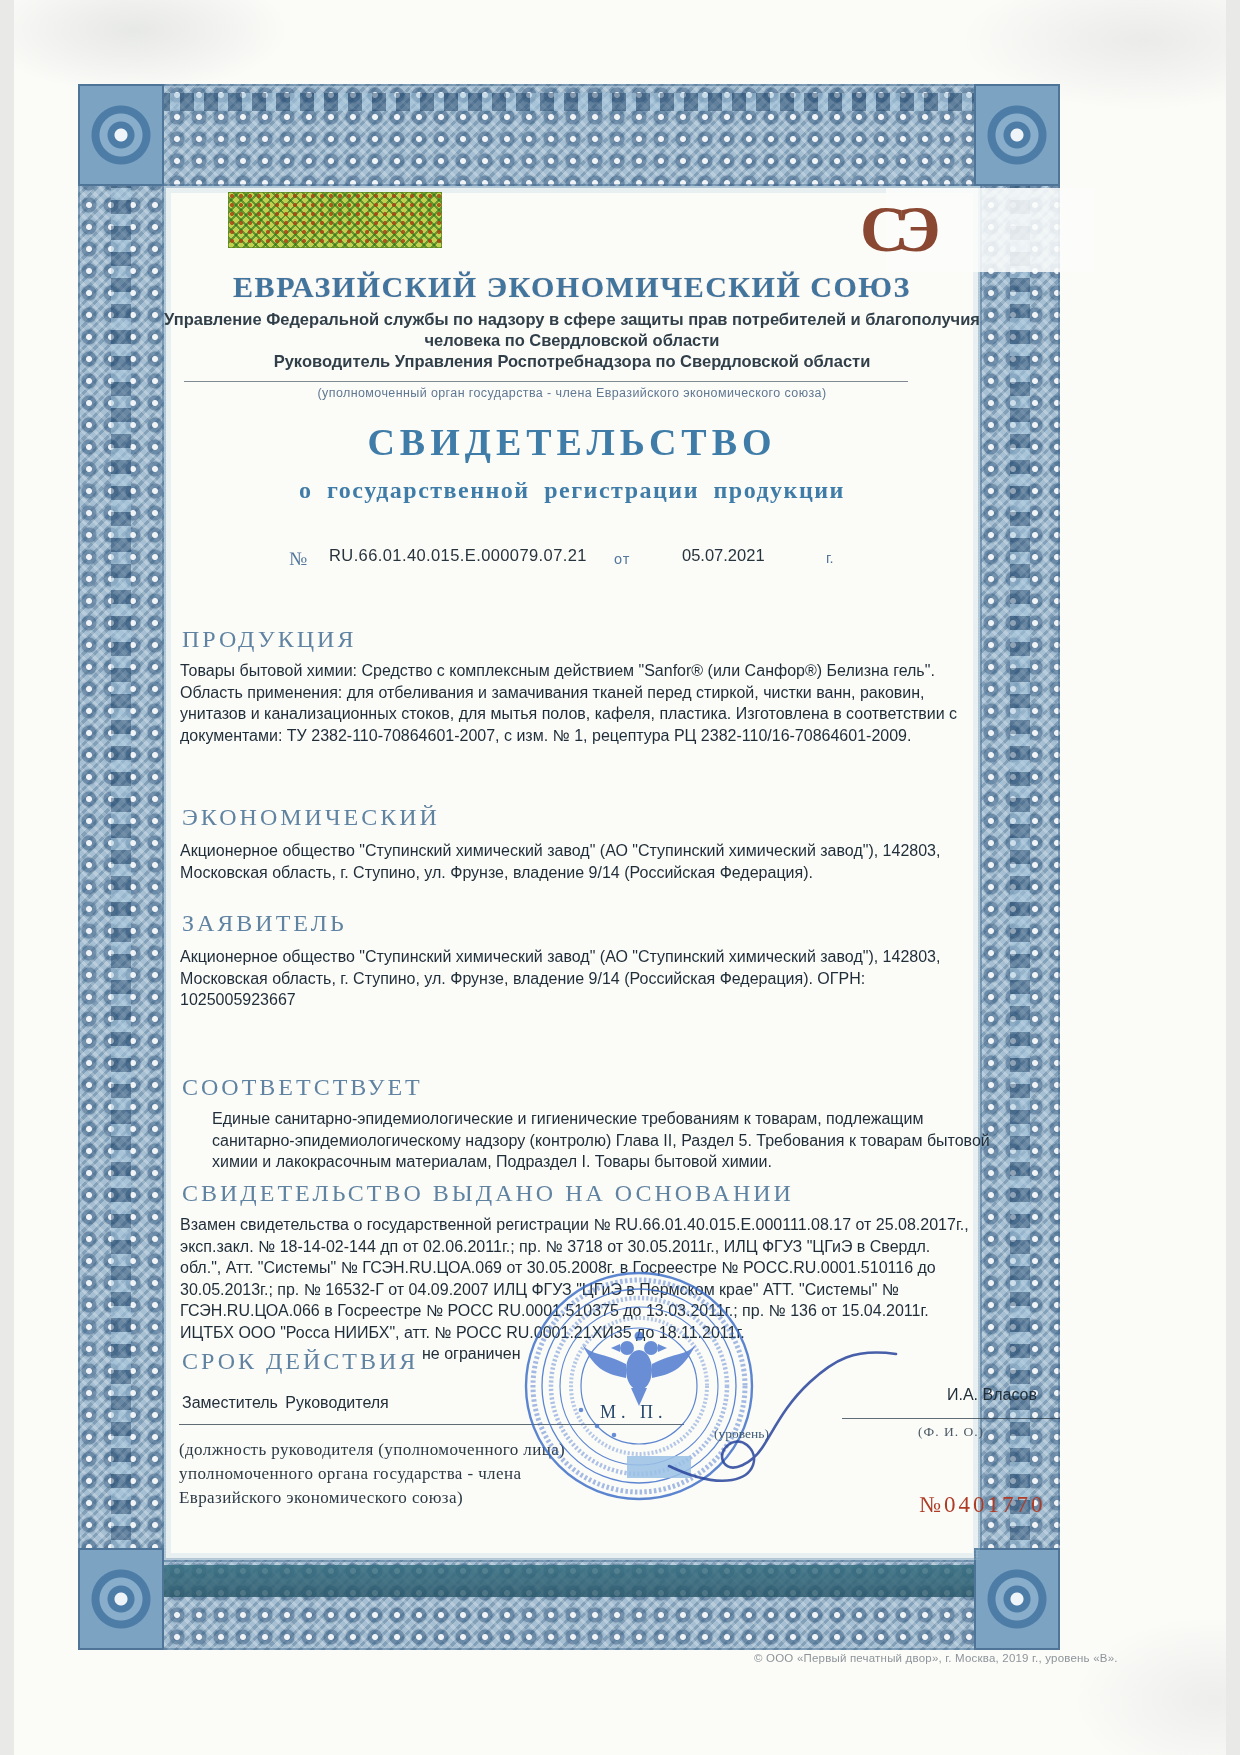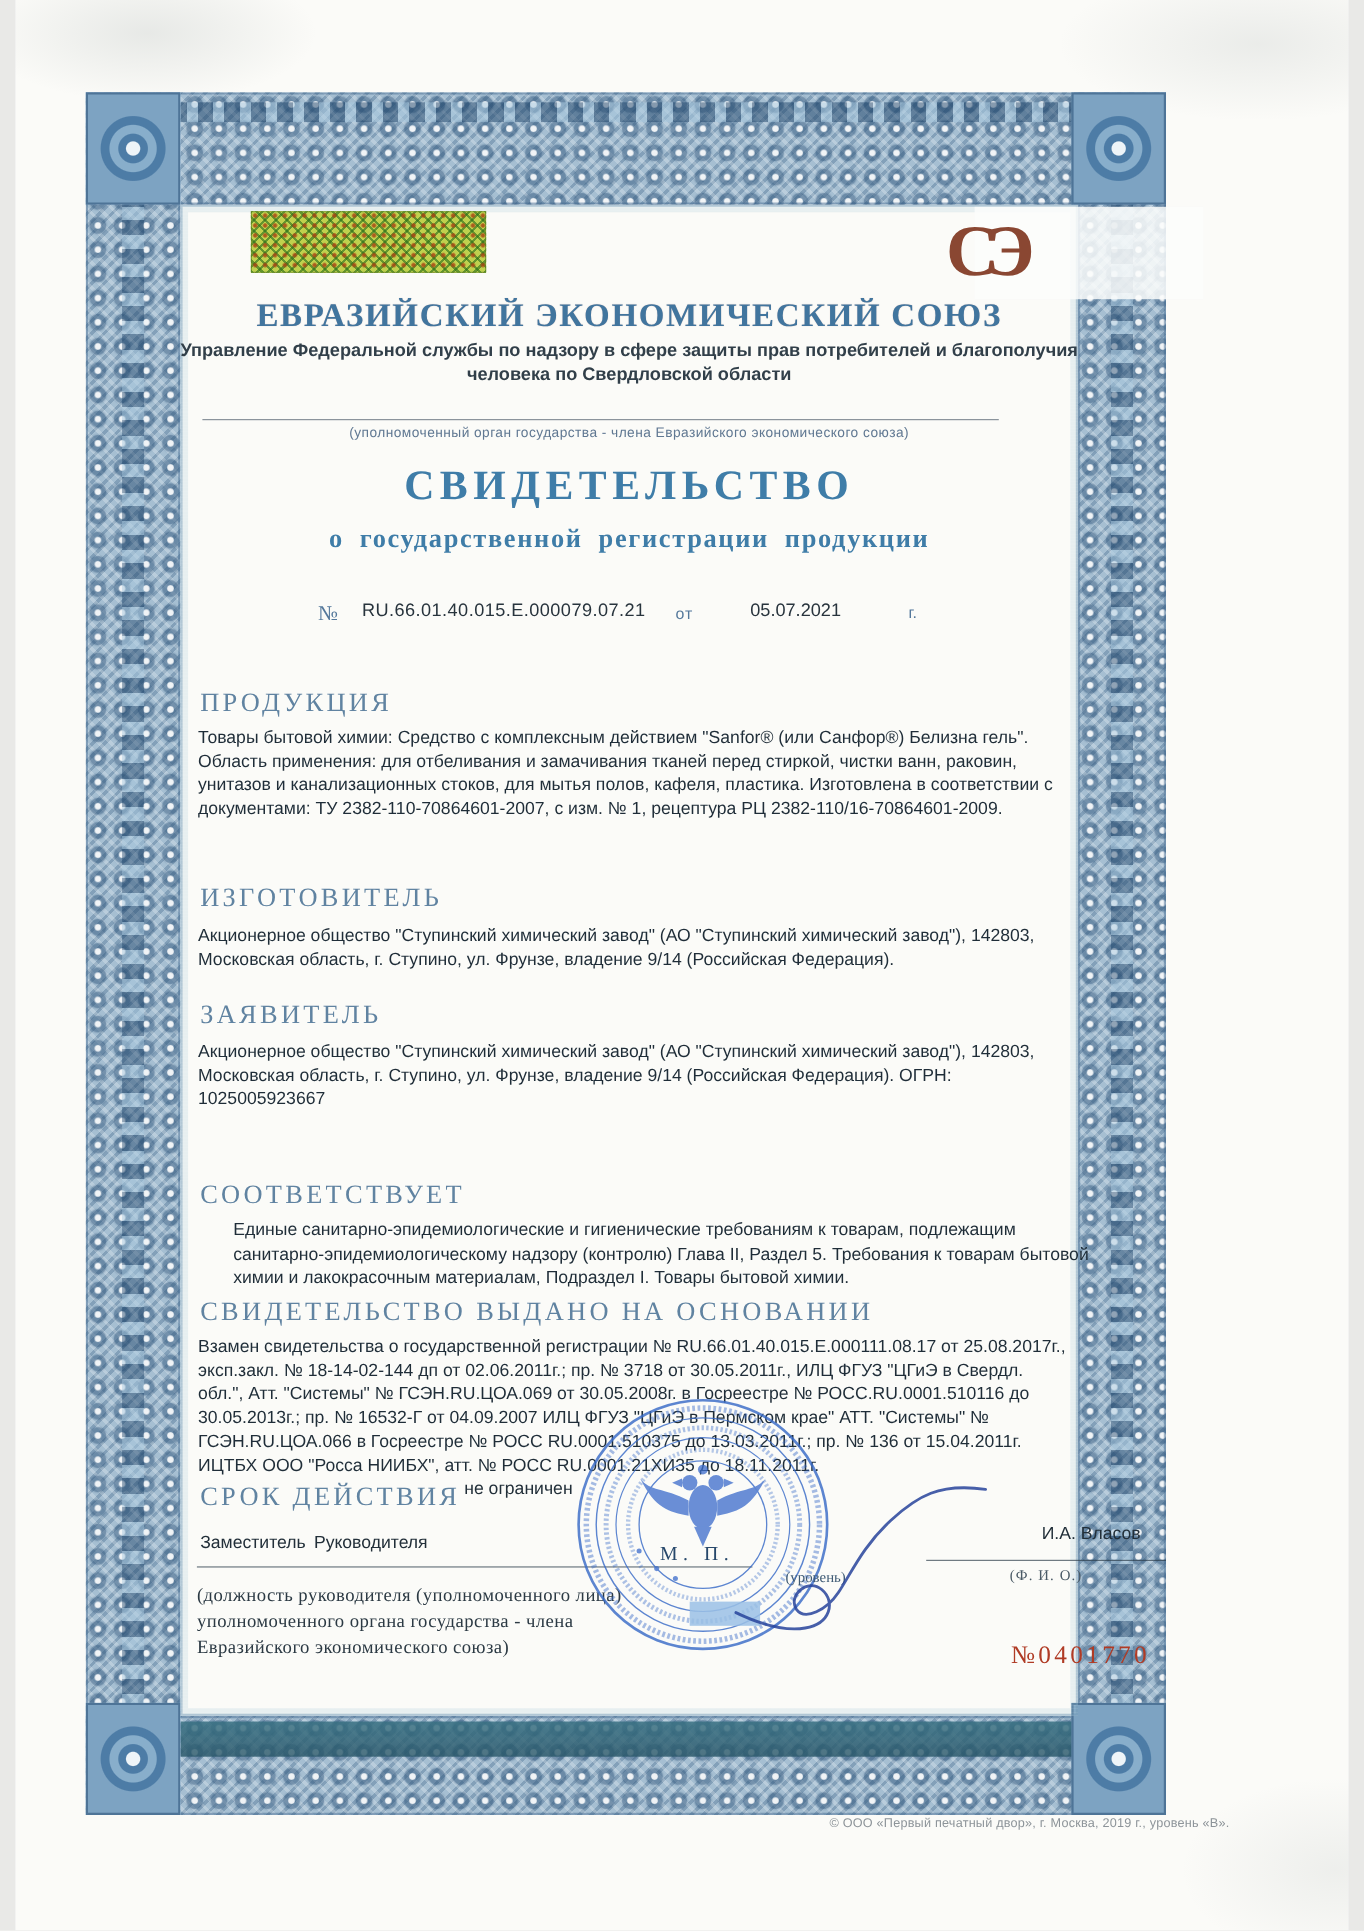--- a/index.html
+++ b/index.html
@@ -131,39 +131,40 @@
   <div class="interior"></div>
 
   <div class="white-patch"></div>
   <div class="holo"></div>
   <div class="se-logo">СЭ</div>
 
   <div class="union-title">ЕВРАЗИЙСКИЙ ЭКОНОМИЧЕСКИЙ СОЮЗ</div>
   <div class="authority">
     <div>Управление Федеральной службы по надзору в сфере защиты прав потребителей и благополучия</div>
     <div>человека по Свердловской области</div>
+    <div>Руководитель Управления Роспотребнадзора по Свердловской области</div>
   </div>
   <div class="rule"></div>
   <div class="authority-caption">(уполномоченный орган государства - члена Евразийского экономического союза)</div>
 
   <div class="doc-title serifblue">СВИДЕТЕЛЬСТВО</div>
   <div class="doc-subtitle serifblue">о государственной регистрации продукции</div>
 
   <div class="numrow">
     <span class="no">№</span>
     <span class="num">RU.66.01.40.015.Е.000079.07.21</span>
     <span class="ot">от</span>
     <span class="date">05.07.2021</span>
     <span class="g">г.</span>
   </div>
 
   <div class="sec-h" style="top:626px;">ПРОДУКЦИЯ</div>
   <div class="sec-b" style="top:660px;">Товары бытовой химии: Средство с комплексным действием "Sanfor® (или Санфор®) Белизна гель". Область применения: для отбеливания и замачивания тканей перед стиркой, чистки ванн, раковин, унитазов и канализационных стоков, для мытья полов, кафеля, пластика. Изготовлена в соответствии с документами: ТУ 2382-110-70864601-2007, с изм. № 1, рецептура РЦ 2382-110/16-70864601-2009.</div>
 
-  <div class="sec-h" style="top:804px;">ИЗГОТОВИТЕЛЬ</div>
+  <div class="sec-h" style="top:804px;">ЭКОНОМИЧЕСКИЙ</div>
   <div class="sec-b" style="top:840px;">Акционерное общество "Ступинский химический завод" (АО "Ступинский химический завод"), 142803, Московская область, г. Ступино, ул. Фрунзе, владение 9/14 (Российская Федерация).</div>
 
   <div class="sec-h" style="top:910px;">ЗАЯВИТЕЛЬ</div>
   <div class="sec-b" style="top:946px;">Акционерное общество "Ступинский химический завод" (АО "Ступинский химический завод"), 142803, Московская область, г. Ступино, ул. Фрунзе, владение 9/14 (Российская Федерация). ОГРН: 1025005923667</div>
 
   <div class="sec-h" style="top:1074px;">СООТВЕТСТВУЕТ</div>
   <div class="sec-b" style="top:1108px;margin-left:32px;">Единые санитарно-эпидемиологические и гигиенические требованиям к товарам, подлежащим санитарно-эпидемиологическому надзору (контролю) Глава II, Раздел 5. Требования к товарам бытовой химии и лакокрасочным материалам, Подраздел I. Товары бытовой химии.</div>
 
   <div class="sec-h" style="top:1180px;">СВИДЕТЕЛЬСТВО ВЫДАНО НА ОСНОВАНИИ</div>
   <div class="sec-b" style="top:1214px;">Взамен свидетельства о государственной регистрации № RU.66.01.40.015.Е.000111.08.17 от 25.08.2017г., эксп.закл. № 18-14-02-144 дп от 02.06.2011г.; пр. № 3718 от 30.05.2011г., ИЛЦ ФГУЗ "ЦГиЭ в Свердл. обл.", Атт. "Системы" № ГСЭН.RU.ЦОА.069 от 30.05.2008г. в Госреестре № РОСС.RU.0001.510116 до 30.05.2013г.; пр. № 16532-Г от 04.09.2007 ИЛЦ ФГУЗ "ЦГиЭ в Пермском крае" АТТ. "Системы" № ГСЭН.RU.ЦОА.066 в Госреестре № РОСС RU.0001.510375 до 13.03.2011г.; пр. № 136 от 15.04.2011г. ИЦТБХ ООО "Росса НИИБХ", атт. № РОСС RU.0001.21ХИ35 до 18.11.2011г.</div>

